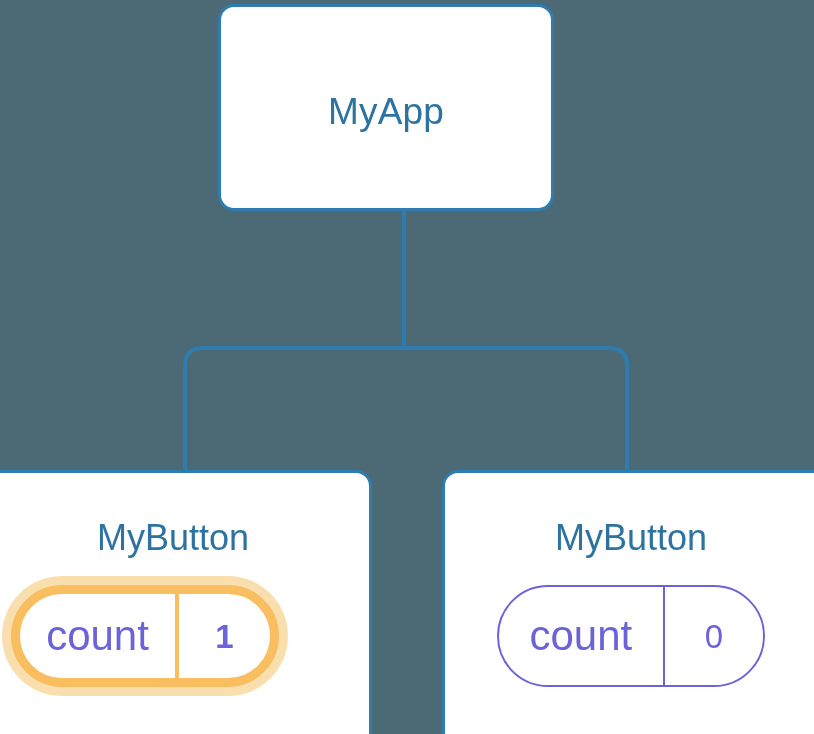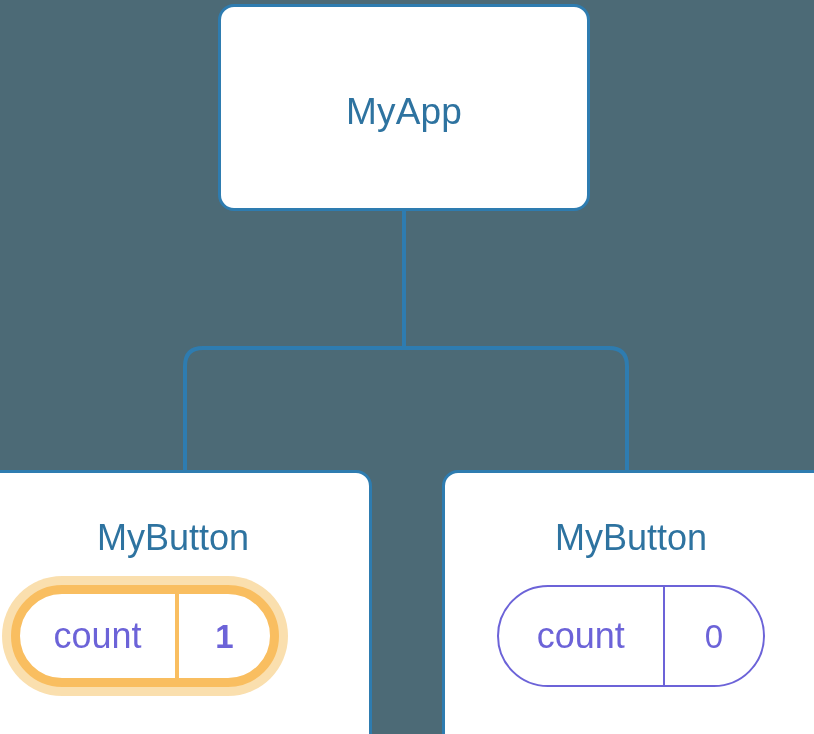--- a/index.html
+++ b/index.html
@@ -37,21 +37,21 @@
     background: #ffffff;
     border: 3px solid #2e7cb0;
     border-radius: 16px;
     box-sizing: border-box;
   }
 
   
   #node-root {
     left: 218px;
     top: 4px;
-    width: 372px;
+    width: 336px;
     height: 207px;
   }
   .root-title {
     position: absolute;
     left: 0;
     right: 0;
     top: 86px;
     text-align: center;
     font-size: 37px;
     color: #2e73a0;
@@ -121,21 +121,21 @@
   .pill-label,
   .pill-value {
     display: flex;
     align-items: center;
     justify-content: center;
     color: #6c63d8;
     line-height: 1;
   }
   .pill-label {
     flex: 0 0 62%;
-    font-size: 36px;
+    font-size: 42px;
   }
   .pill-value {
     flex: 1 1 auto;
     font-size: 33px;
   }
   .pill.plain .pill-value {
     border-left: 2px solid #6c63d8;
   }
   .pill.highlight .pill-value {
     border-left: 4px solid #f9be60;

